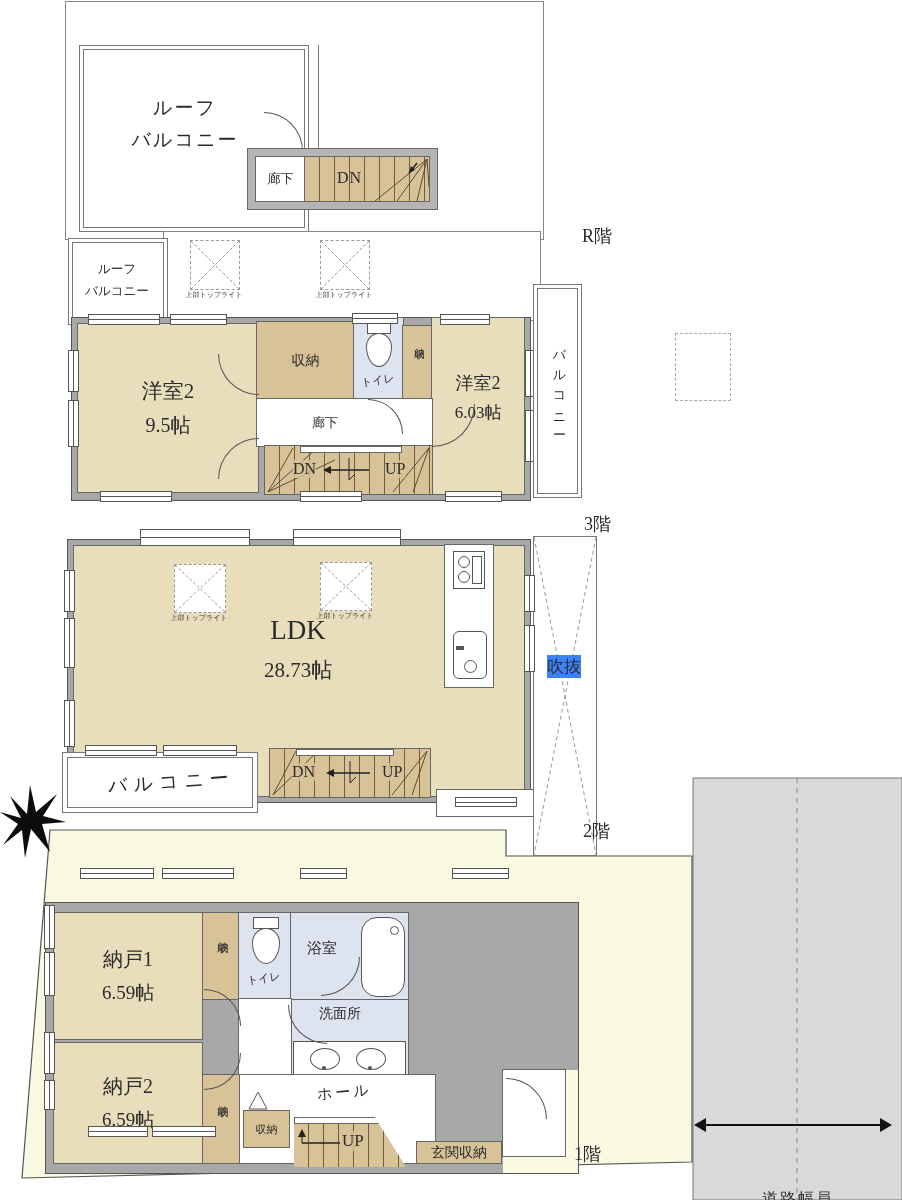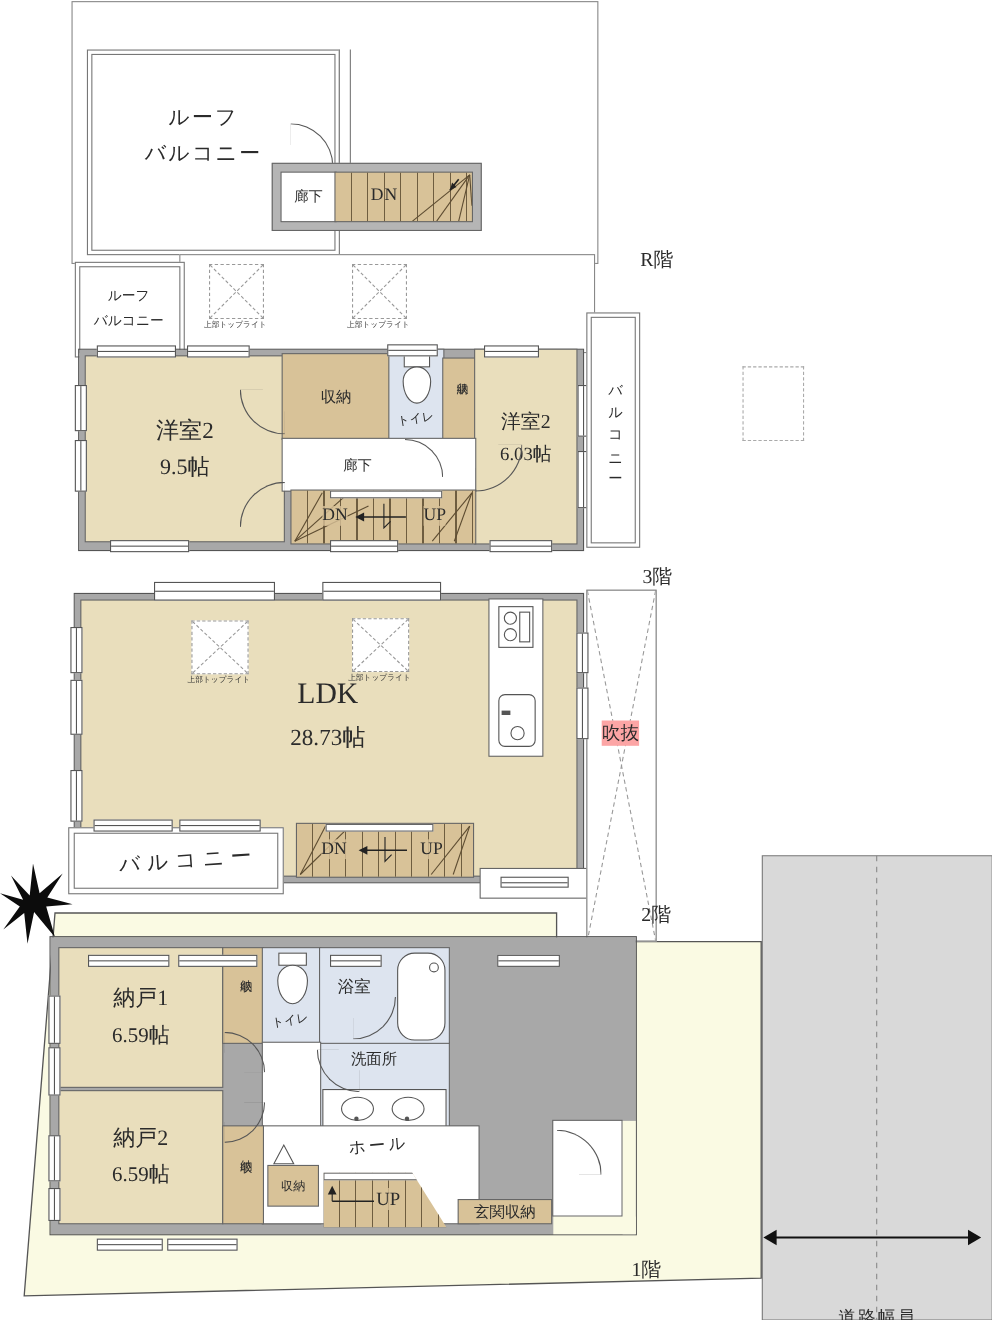--- a/index.html
+++ b/index.html
@@ -225,36 +225,36 @@
   <div class="dbl" style="left:62px;top:752px;width:194px;height:59px">
     <div class="abs" style="inset:4px;border:1px solid #777"></div>
     <div class="lbl" style="left:45px;top:16px;font-size:19px;letter-spacing:6px;transform:rotate(-4deg)">バルコニー</div>
   </div>
   <div class="white" style="left:437px;top:790px;width:100px;height:26px"></div>
   <div class="abs" style="left:533px;top:536px;width:62px;height:318px;background:#fff;border:1px solid #777">
     <svg width="62" height="318" viewBox="0 0 62 318" style="position:absolute;left:0;top:0">
         <line x1="0" y1="0" x2="62" y2="318" stroke="#999" stroke-dasharray="4 3"></line>
         <line x1="62" y1="0" x2="0" y2="318" stroke="#999" stroke-dasharray="4 3"></line>
       </svg>
-    <div class="lbl" style="left:13px;top:118px;font-size:17px;background:#fca5a5">吹抜</div>
+    <div class="lbl" style="left:13px;top:118px;font-size:17px;background:#3b82f6">吹抜</div>
   </div>
 
   <div class="win-h" style="left:140px;top:529px;width:108px;height:15px"></div>
   <div class="win-h" style="left:293px;top:529px;width:106px;height:15px"></div>
   <div class="win-v" style="left:64px;top:570px;width:9px;height:40px"></div>
   <div class="win-v" style="left:64px;top:618px;width:9px;height:48px"></div>
   <div class="win-v" style="left:64px;top:700px;width:9px;height:45px"></div>
   <div class="win-v" style="left:524px;top:575px;width:9px;height:35px"></div>
   <div class="win-v" style="left:524px;top:625px;width:9px;height:45px"></div>
   <div class="win-h" style="left:85px;top:745px;width:70px;height:9px"></div>
   <div class="win-h" style="left:163px;top:745px;width:72px;height:9px"></div>
   <div class="win-h" style="left:455px;top:797px;width:60px;height:8px"></div>
   <div class="lbl" style="left:583px;top:819px;font-size:18px">2階</div>
 
-  <div class="bldg" style="left:46px;top:852px;width:532px;height:270px">
+  <div class="bldg" style="left:46px;top:903px;width:532px;height:270px">
     <div class="room" style="left:8px;top:10px;width:148px;height:126px">
       <div class="lbl cen" style="inset:0;font-size:20px;line-height:33px">
         <span>納戸1</span>
         <span style="font-size:19px">6.59帖</span>
       </div>
     </div>
     <div class="room" style="left:8px;top:140px;width:148px;height:120px">
       <div class="lbl cen" style="inset:0;font-size:20px;line-height:33px">
         <span>納戸2</span>
         <span style="font-size:19px">6.59帖</span>

